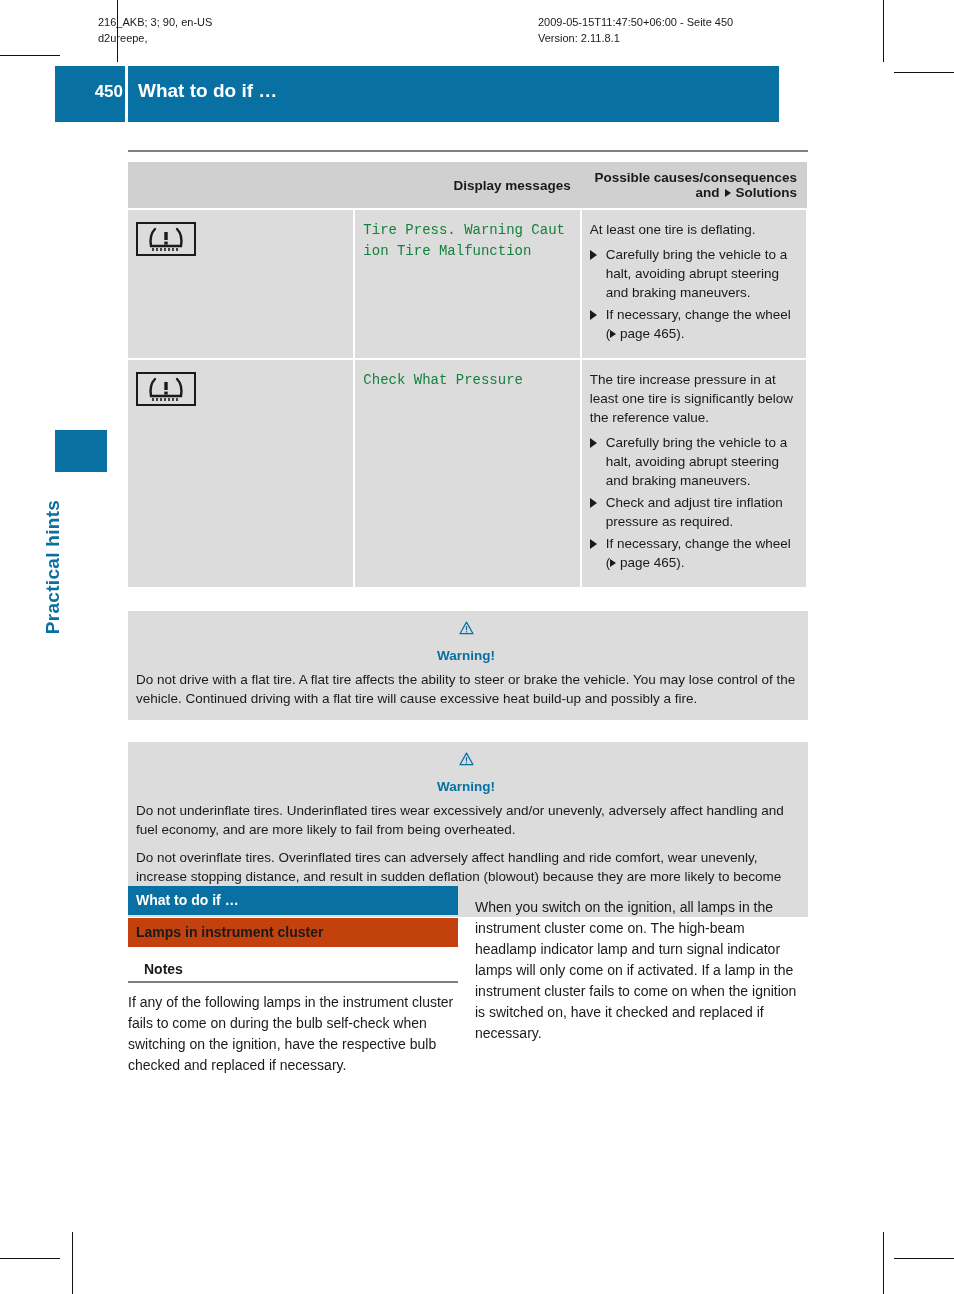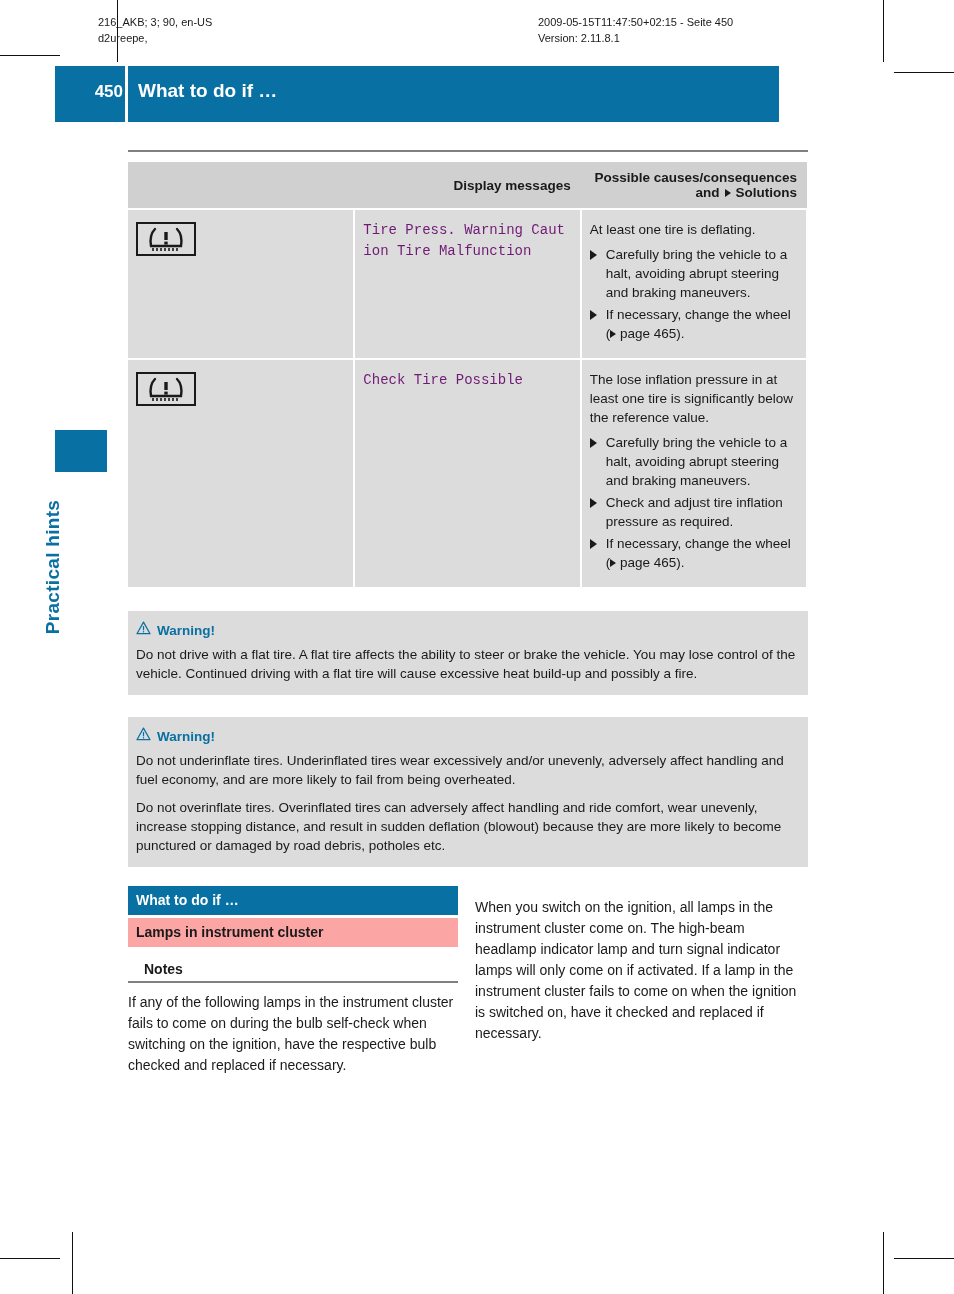--- a/index.html
+++ b/index.html
@@ -140,21 +140,21 @@
     border-right: 2px solid #ffffff;
   }
   td.cell-icon  { width: 104px; background: #e2e2e2; }
   td.cell-disp  { width: 108px; background: #e2e2e2; }
   td.cell-sol   { border-right: 0; }
 
   .disp-text {
     font-family: "Liberation Mono", monospace;
     font-size: 14px;
     line-height: 21px;
-    color: #701a75;
+    color: #15803d;
     word-break: break-all;
   }
 
   .tpms-icon { width: 60px; height: 34px; display: block; margin-top: 2px; }
 
   .sol-lead { margin: 0 0 6px 0; }
   ul.sol-list { list-style: none; margin: 0; padding: 0; }
   ul.sol-list li {
     position: relative;
     padding-left: 16px;
@@ -187,20 +187,21 @@
     margin-top: 22px;
   }
   .warn-head {
     color: #0870a2;
     font-weight: bold;
     font-size: 13.5px;
     margin-bottom: 5px;
     display: flex;
     align-items: center;
     gap: 6px;
+    flex-direction: column;
   }
   .warn-tri { width: 15px; height: 14px; display: inline-block; }
   .warn-box p { margin: 0 0 9px 0; }
   .warn-box p:last-child { margin-bottom: 0; }
 
   
   .bottom {
     position: absolute;
     left: 128px;
     top: 886px;
@@ -210,21 +211,21 @@
   .col-right { position: absolute; left: 347px; top: 11px; width: 333px; }
 
   .bar-blue {
     background: #0870a2;
     color: #ffffff;
     font-size: 14px;
     font-weight: bold;
     padding: 6px 0 7px 8px;
   }
   .bar-gray {
-    background: #fca5a5;
+    background: #c2410c;
     color: #1a1a1a;
     font-size: 14px;
     font-weight: bold;
     padding: 6px 0 7px 8px;
     margin-top: 3px;
   }
   .sub-title {
     font-size: 14px;
     font-weight: bold;
     margin: 14px 0 4px 16px;
@@ -247,21 +248,21 @@
 <div class="cropmark cm-v" style="left:72px; top:1232px;"></div>
 <div class="cropmark cm-h" style="left:894px; top:1258px;"></div>
 <div class="cropmark cm-v" style="left:883px; top:1232px;"></div>
 
 <div class="runhead">
   <div class="rh-left">
     <span class="l2">216_AKB; 3; 90, en-US</span>
     <span class="l2">d2ureepe,</span>
   </div>
   <div class="rh-right">
-    <span class="l2">2009-05-15T11:47:50+02:15 - Seite 450</span>
+    <span class="l2">2009-05-15T11:47:50+06:00 - Seite 450</span>
     <span class="l2">Version: 2.11.8.1</span>
   </div>
 </div>
 
 <div class="pagehead">
   <div class="pagenum">450</div>
   <div class="divider"></div>
   <div class="headtitle">What to do if …</div>
 </div>
 
@@ -319,24 +320,24 @@
                   <line x1="17" y1="26" x2="17" y2="29"></line>
                   <line x1="21" y1="26" x2="21" y2="29"></line>
                   <line x1="25" y1="26" x2="25" y2="29"></line>
                   <line x1="29" y1="26" x2="29" y2="29"></line>
                   <line x1="33" y1="26" x2="33" y2="29"></line>
                   <line x1="37" y1="26" x2="37" y2="29"></line>
                   <line x1="41" y1="26" x2="41" y2="29"></line>
                 </g>
               </svg></span></td>
           <td class="cell-disp">
-            <div class="disp-text">Check Tire Possible</div>
+            <div class="disp-text">Check What Pressure</div>
           </td>
           <td class="cell-sol">
-            <p class="sol-lead">The lose inflation pressure in at least one tire is significantly below the reference value.</p>
+            <p class="sol-lead">The tire increase pressure in at least one tire is significantly below the reference value.</p>
             <ul class="sol-list">
               <li><span class="bullet-tri"></span><span>Carefully bring the vehicle to a halt, avoiding abrupt steering and braking maneuvers.</span></li>
               <li><span class="bullet-tri"></span><span>Check and adjust tire inflation pressure as required.</span></li>
               <li><span class="bullet-tri"></span><span>If necessary, change the wheel (</span><span class="xref-tri"></span><span> page 465).</span></li>
             </ul>
           </td>
         </tr>
       </tbody>
   </table>
 

